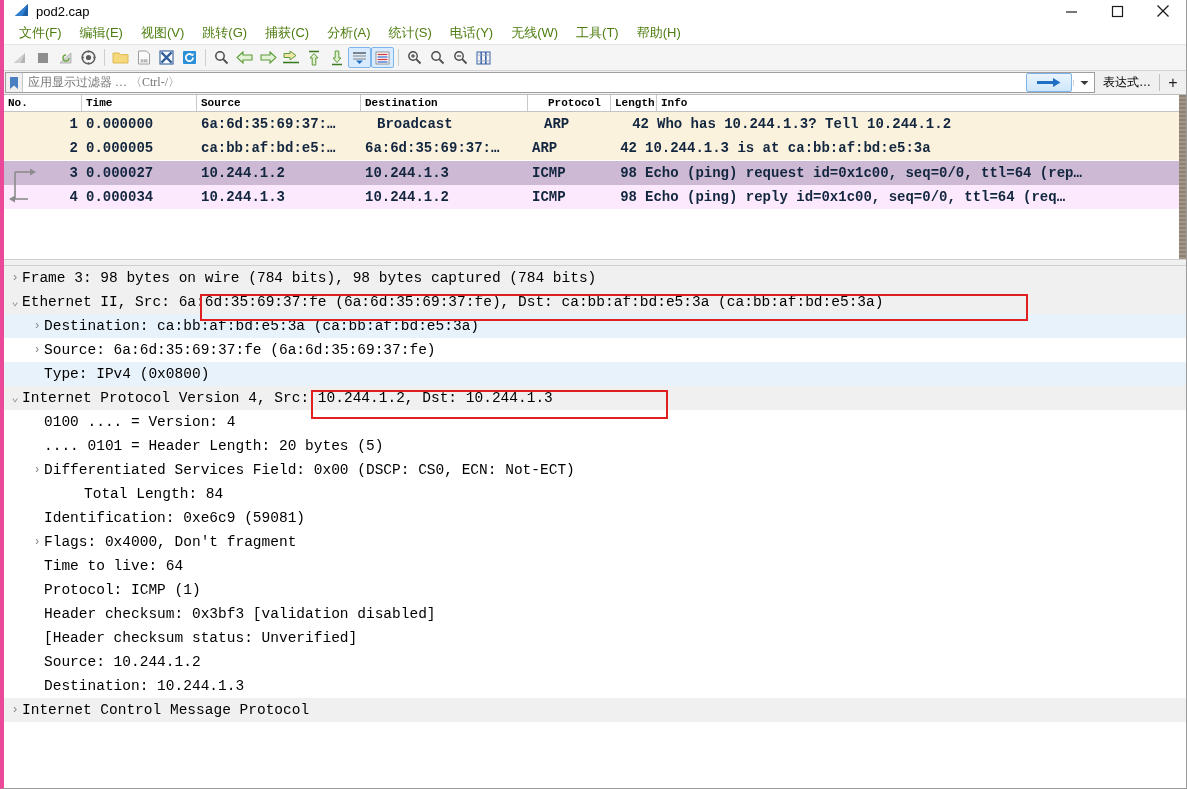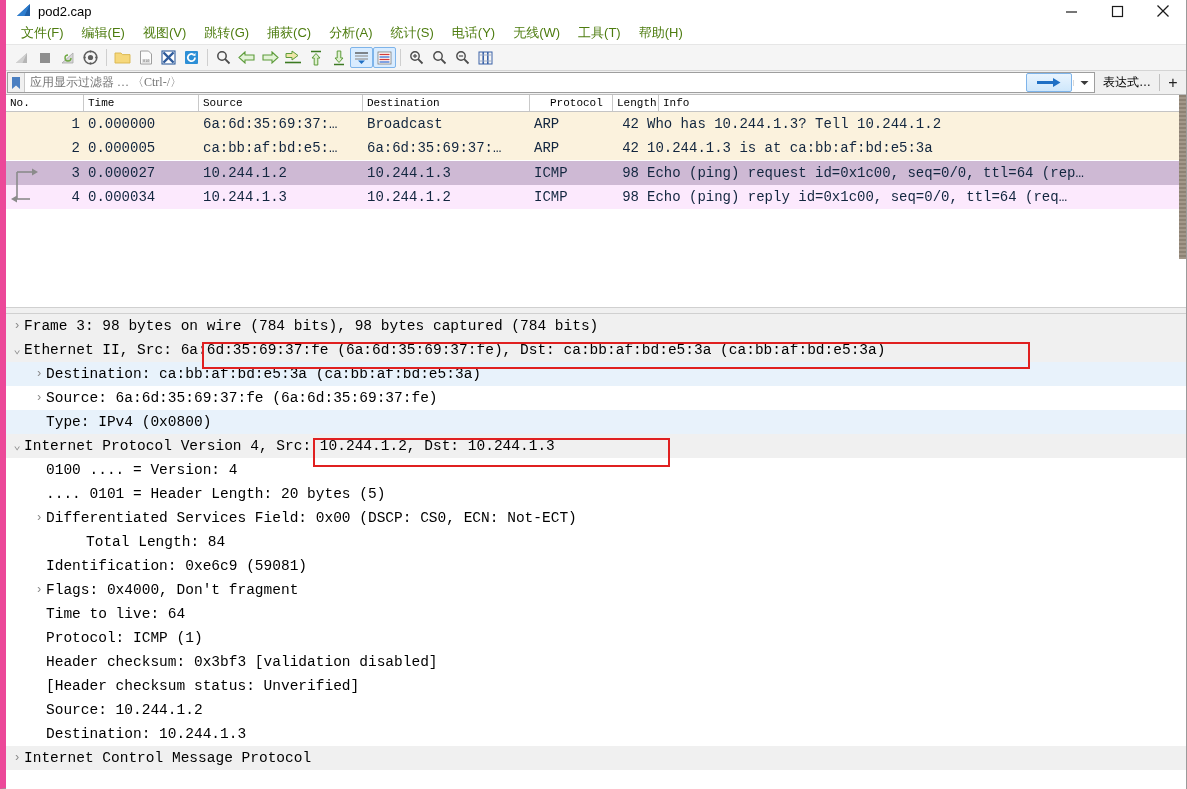--- a/index.html
+++ b/index.html
@@ -4,21 +4,21 @@
 <style>
   html,body{margin:0;padding:0;}
   body{
     width:1187px;height:789px;overflow:hidden;
     background:#ffffff;
     font-family:"Liberation Sans", sans-serif;
     font-size:12px;color:#000;
     -webkit-font-smoothing:antialiased;
   }
   .app{position:relative;width:1187px;height:789px;box-sizing:border-box;
-       border-left:6px solid #ec4899;border-right:1px solid #9b9b9b;
+       border-left:4px solid #ec4899;border-right:1px solid #9b9b9b;
        border-bottom:1px solid #9b9b9b;background:#fff;}
 
   
   .titlebar{height:22px;background:#ffffff;display:flex;align-items:center;
             position:relative;}
   .tb-icon{width:22px;height:16px;margin-left:8px;position:relative;}
   .tb-icon svg{display:block;}
   .tb-title{font-size:13px;font-family:"Liberation Sans",sans-serif;color:#000;margin-left:2px;}
   .wbtns{position:absolute;right:0;top:0;height:22px;display:flex;}
   .wbtn{width:46px;height:22px;display:flex;align-items:center;justify-content:center;}
@@ -296,36 +296,36 @@
         <svg width="9" height="6" viewBox="0 0 9 6">
             <path d="M0.5 1 L4.5 5 L8.5 1 Z" fill="#3a3a3a"></path>
           </svg>
       </div>
     </div>
     <div class="expr">表达式…</div>
     <div class="vsep"></div>
     <div class="plus">+</div>
   </div>
 
-  <div class="plist" style="height:212px;">
+  <div class="plist" style="height:164px;font-weight:bold;">
     <div class="plist-head" id="plist-head">
         <div class="pcol" style="width: 78px; flex: 0 0 auto;">No.</div>
         <div class="pcol" style="width: 115px; flex: 0 0 auto;">Time</div>
         <div class="pcol" style="width: 164px; flex: 0 0 auto;">Source</div>
         <div class="pcol" style="width: 167px; flex: 0 0 auto;">Destination</div>
         <div class="pcol" style="width: 67px; flex: 0 0 auto; margin-left: 16px;">Protocol</div>
         <div class="pcol" style="width: 46px; flex: 0 0 auto;">Length</div>
         <div class="pcol" style="width: 540px; flex: 0 0 auto;">Info</div>
       </div>
     <div id="plist-body">
         <div class="prow" style="background: rgb(251, 242, 221); color: rgb(18, 38, 63);">
           <div class="c" style="width: 78px; flex: 0 0 auto; text-align: right;">1</div>
           <div class="c" style="width: 115px; flex: 0 0 auto; text-align: left;">0.000000</div>
           <div class="c" style="width: 164px; flex: 0 0 auto; text-align: left;">6a:6d:35:69:37:…</div>
-          <div class="c" style="width: 167px; flex: 0 0 auto; text-align: left;">Broadcast</div>
+          <div class="c" style="width: 167px; flex: 0 0 auto; text-align: left; margin-left: 12px;">Broadcast</div>
           <div class="c" style="width: 67px; flex: 0 0 auto; text-align: left;">ARP</div>
           <div class="c" style="width: 46px; flex: 0 0 auto; text-align: right;">42</div>
           <div class="c" style="width: 540px; flex: 0 0 auto; text-align: left;">Who has 10.244.1.3? Tell 10.244.1.2</div>
         </div>
         <div class="prow" style="background: rgb(251, 242, 221); color: rgb(18, 38, 63);">
           <div class="c" style="width: 78px; flex: 0 0 auto; text-align: right;">2</div>
           <div class="c" style="width: 115px; flex: 0 0 auto; text-align: left;">0.000005</div>
           <div class="c" style="width: 164px; flex: 0 0 auto; text-align: left;">ca:bb:af:bd:e5:…</div>
           <div class="c" style="width: 167px; flex: 0 0 auto; text-align: left;">6a:6d:35:69:37:…</div>
           <div class="c" style="width: 67px; flex: 0 0 auto; text-align: left;">ARP</div>

